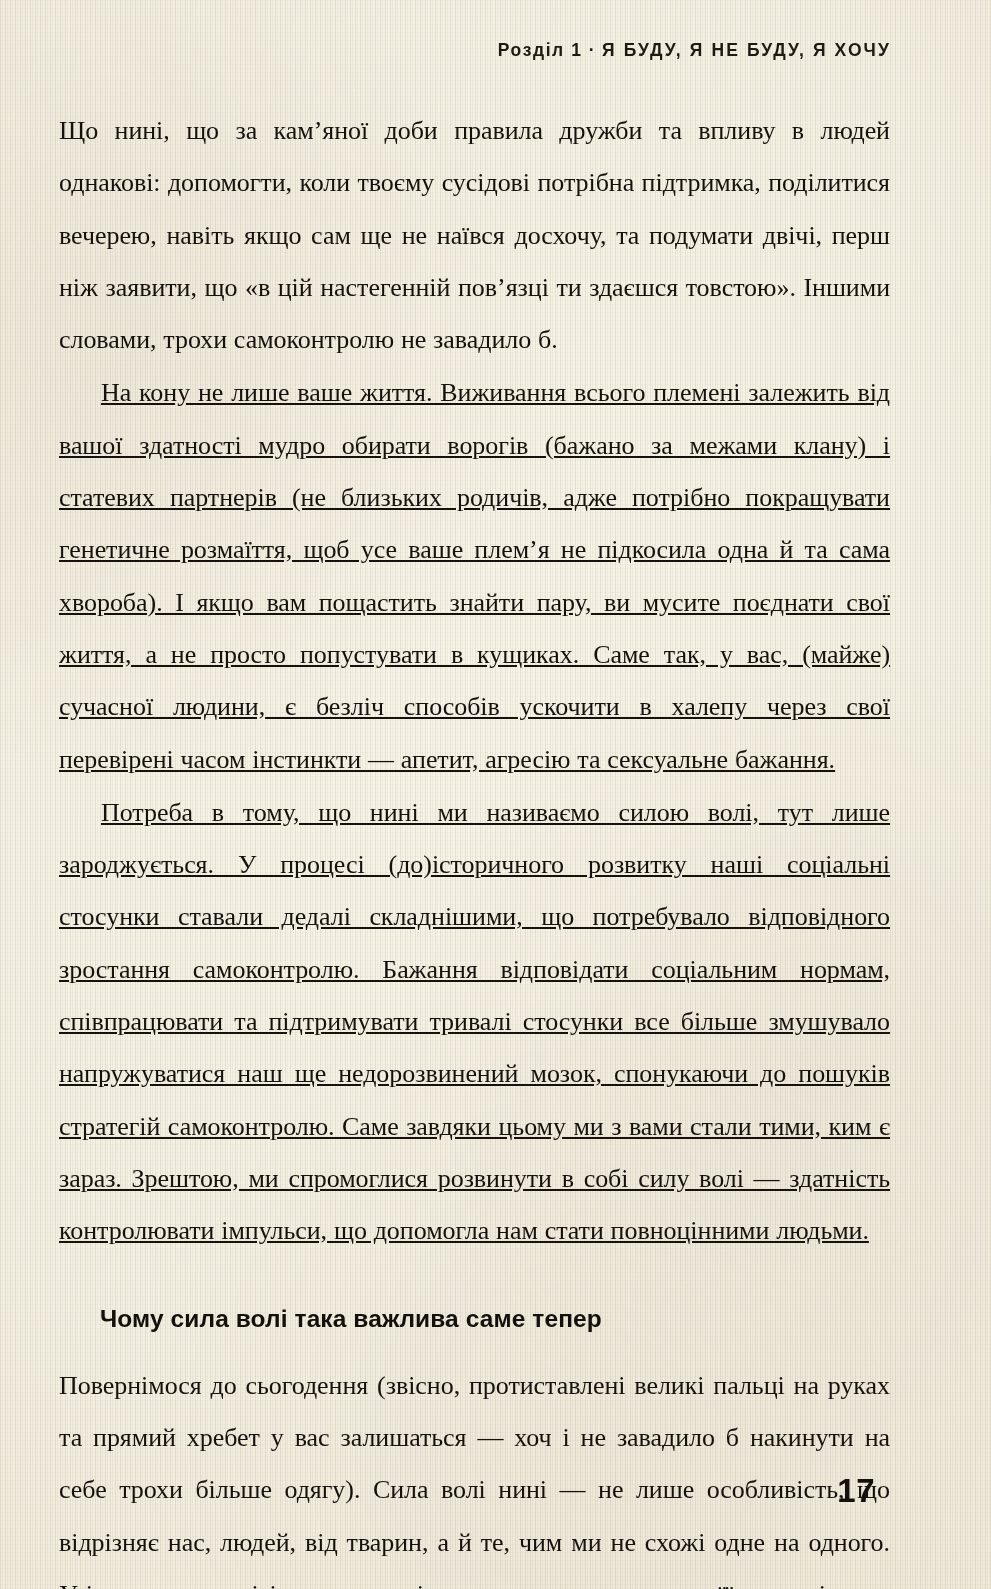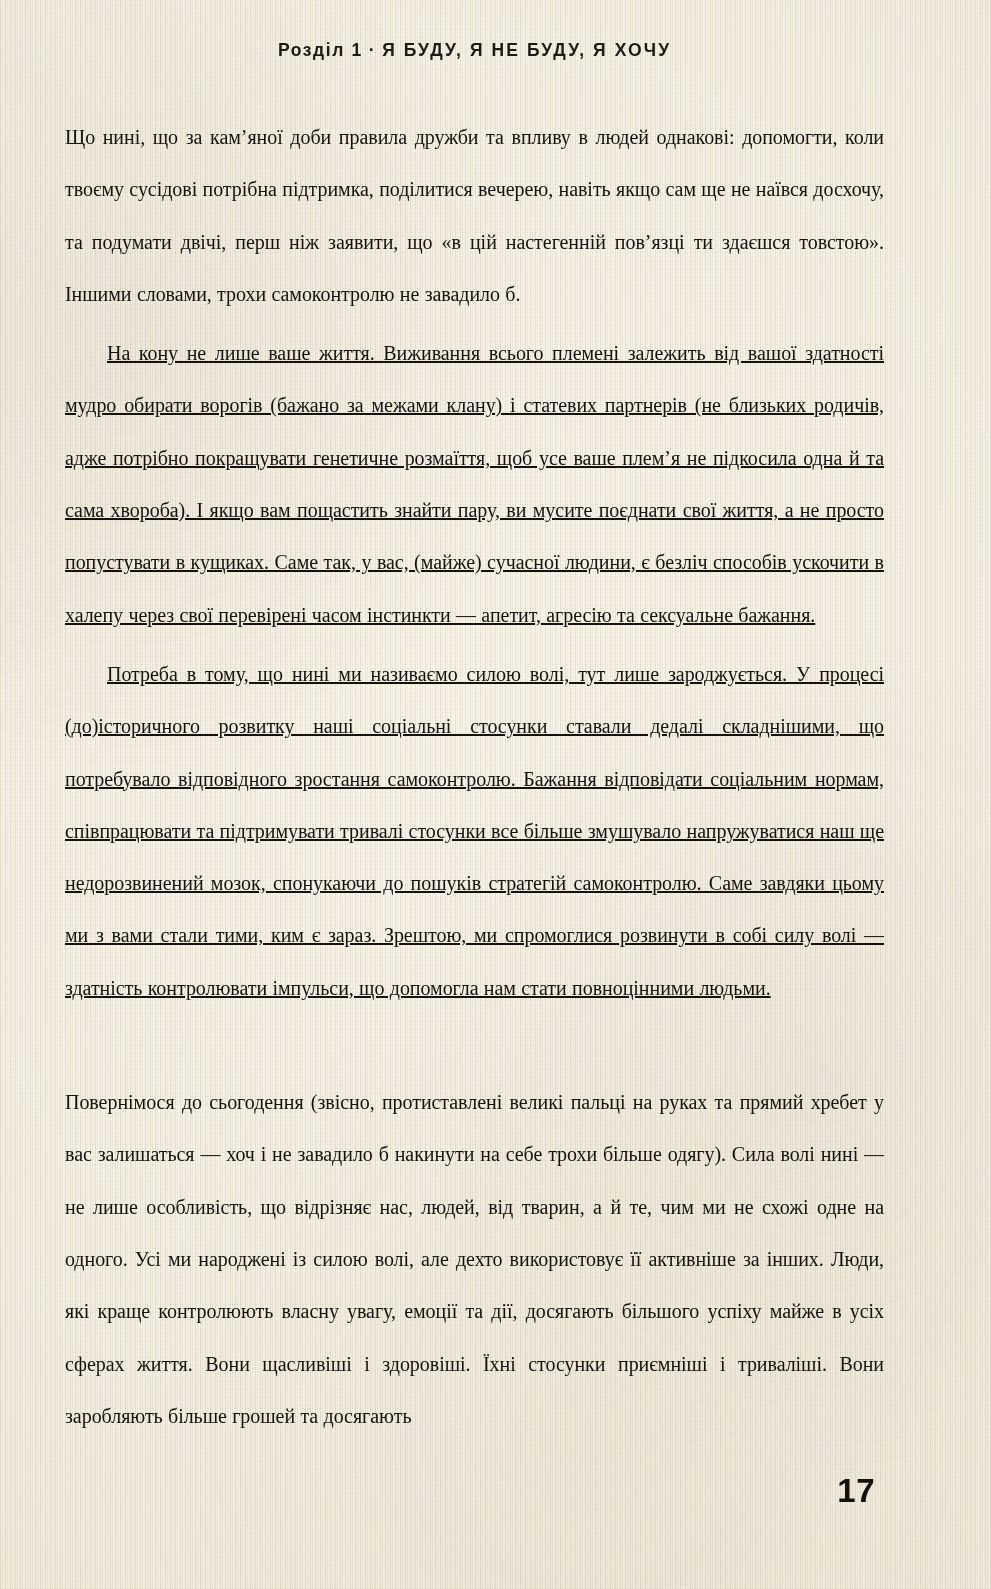--- a/index.html
+++ b/index.html
@@ -65,44 +65,44 @@
     width: 833px;
     height: 100%;
   }
 
   
   .running-head {
     position: absolute;
     top: 40px;
     right: 0;
     width: 100%;
-    text-align: center;
+    text-align: right;
     font-family: "Liberation Sans", "DejaVu Sans", sans-serif;
     font-size: 17.5px;
     font-weight: 600;
     letter-spacing: 1.6px;
     color: #1d1a14;
     white-space: nowrap;
   }
   .running-head .rh-chapter { text-transform: none; }
   .running-head .rh-sep { padding: 0 6px; }
   .running-head .rh-title { text-transform: uppercase; letter-spacing: 2.1px; }
 
   
   .body-block {
     position: absolute;
     top: 104px;
     left: 0;
     width: 833px;
   }
   p.para {
-    margin: 7px;
+    margin: 1px;
     text-align: justify;
     text-justify: inter-word;
-    font-size: 20px;
+    font-size: 26px;
     line-height: 52.3px;
     letter-spacing: -0.05px;
     word-spacing: 0.4px;
     text-indent: 0;
     hyphens: manual;
   }
   p.para.indent { text-indent: 42px; text-decoration: underline; }
 
   h2.section-heading {
     margin: 0;
@@ -140,20 +140,21 @@
     <div class="running-head">
       <span class="rh-chapter">Розділ 1</span><span class="rh-sep">·</span><span class="rh-title">Я буду, я не буду, я хочу</span>
     </div>
 
     <div class="body-block">
       <p class="para">Що нині, що за кам’яної доби правила дружби та впливу в людей однакові: допомогти, коли твоєму сусідові потрібна підтримка, поділитися вечерею, навіть якщо сам ще не наївся досхочу, та подумати двічі, перш ніж заявити, що «в цій настегенній пов’язці ти здаєшся товстою». Іншими словами, трохи самоконтролю не завадило б.</p>
       <p class="para indent">На кону не лише ваше життя. Виживання всього племені залежить від вашої здатності мудро обирати ворогів (бажано за межами клану) і статевих партнерів (не близьких родичів, адже потрібно покращувати генетичне розмаїття, щоб усе ваше плем’я не підкосила одна й та сама хвороба). І якщо вам пощастить знайти пару, ви мусите поєднати свої життя, а не просто попустувати в кущиках. Саме так, у вас, (майже) сучасної людини, є безліч способів ускочити в халепу через свої перевірені часом інстинкти — апетит, агресію та сексуальне бажання.</p>
       <p class="para indent">Потреба в тому, що нині ми називаємо силою волі, тут лише зароджується. У процесі (до)історичного розвитку наші соціальні стосунки ставали дедалі складнішими, що потребувало відповідного зростання самоконтролю. Бажання відповідати соціальним нормам, співпрацювати та підтримувати тривалі стосунки все більше змушувало напружуватися наш ще недорозвинений мозок, спонукаючи до пошуків стратегій самоконтролю. Саме завдяки цьому ми з вами стали тими, ким є зараз. Зрештою, ми спромоглися розвинути в собі силу волі — здатність контролювати імпульси, що допомогла нам стати повноцінними людьми.</p>
 
       <div class="gap-before-heading"></div>
+      <h2 class="section-heading">Чому сила волі така важлива саме тепер</h2>
       <div class="gap-after-heading"></div>
 
       <p class="para">Повернімося до сьогодення (звісно, протиставлені великі пальці на руках та прямий хребет у вас залишаться — хоч і не завадило б накинути на себе трохи більше одягу). Сила волі нині — не лише особливість, що відрізняє нас, людей, від тварин, а й те, чим ми не схожі одне на одного. Усі ми народжені із силою волі, але дехто використовує її активніше за інших. Люди, які краще контролюють власну увагу, емоції та дії, досягають більшого успіху майже в усіх сферах життя. Вони щасливіші і здоровіші. Їхні стосунки приємніші і триваліші. Вони заробляють більше грошей та досягають</p>
     </div>
 
     <div class="folio">17</div>
 
   </div>
 </div>
 

